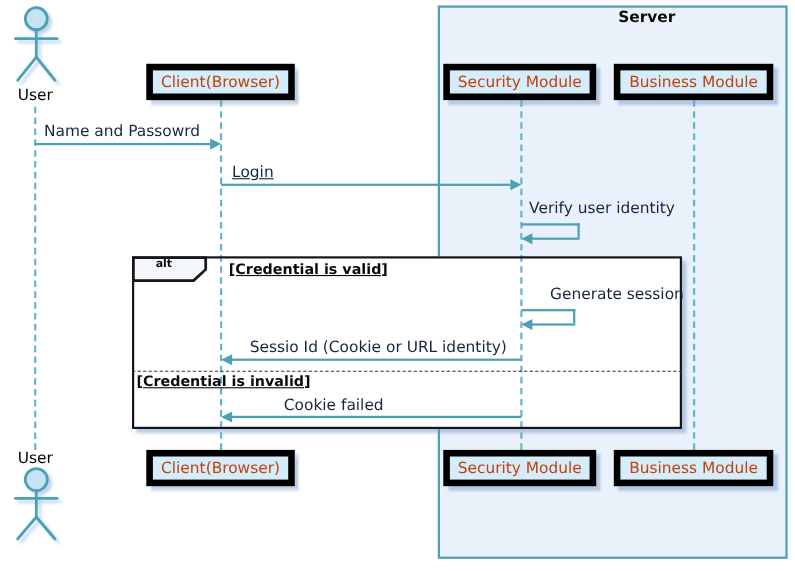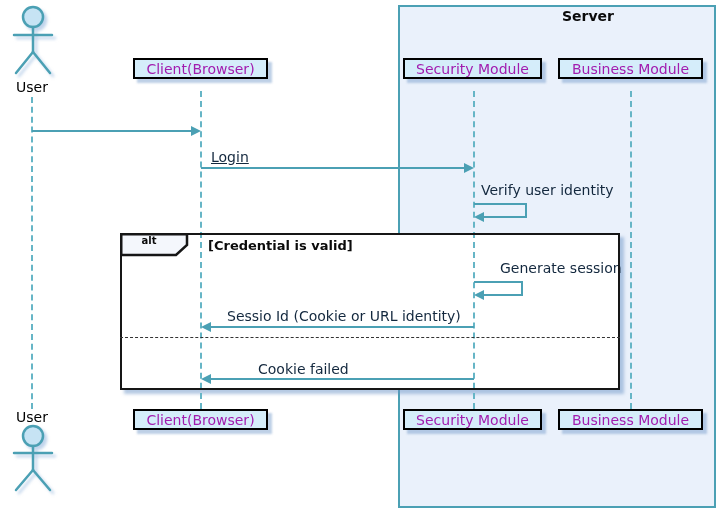--- a/index.html
+++ b/index.html
@@ -13,45 +13,45 @@
     background:#EAF1FB;border:2px solid #4BA0B4;box-sizing:border-box;z-index:1;
   }
   .server-title{
     position:absolute;left:398px;top:8px;width:380px;text-align:center;
     font-weight:bold;font-size:14px;color:#0b0b0b;z-index:1;
   }
   
   .lifeline{position:absolute;width:0;border-left:2px dashed #66B5C6;z-index:3;}
   
   .pbox{
-    position:absolute;height:21px;background:#D5EDFA;border:2px solid #000000;
+    position:absolute;height:33px;background:#D5EDFA;border:6px solid #000000;
     box-sizing:border-box;box-shadow:4px 4px 2px rgba(110,150,200,0.45);
     display:flex;align-items:center;justify-content:center;
-    font-size:14px;color:#a21caf;z-index:6;white-space:nowrap;
+    font-size:14px;color:#c2410c;z-index:6;white-space:nowrap;
   }
   
   .actor-svg{position:absolute;z-index:6;filter:drop-shadow(3px 3px 1.5px rgba(130,170,215,0.5));}
   .actor-label{position:absolute;width:52px;text-align:center;font-size:14px;color:#000000;z-index:6;}
   
   .msg-label{position:absolute;font-size:14px;color:#13283E;z-index:4;white-space:nowrap;}
   .aline{position:absolute;height:0;border-top:2px solid #4BA0B4;z-index:4;}
   .avline{position:absolute;width:0;border-left:2px solid #4BA0B4;z-index:4;}
   .ahead-r{position:absolute;width:0;height:0;border-top:5px solid transparent;
     border-bottom:5px solid transparent;border-left:10px solid #4BA0B4;z-index:4;}
   .ahead-l{position:absolute;width:0;height:0;border-top:5px solid transparent;
     border-bottom:5px solid transparent;border-right:10px solid #4BA0B4;z-index:4;}
   
   .alt-bg{position:absolute;left:120px;top:233px;width:500px;height:157px;
     background:#ffffff;box-shadow:4px 4px 3px rgba(110,150,200,0.5);z-index:2;}
   .alt-border{position:absolute;left:120px;top:233px;width:500px;height:157px;
     border:2.5px solid #161616;box-sizing:border-box;z-index:5;}
   .alt-pentagon{position:absolute;left:120px;top:233px;z-index:6;}
   .alt-op{position:absolute;left:120px;top:235px;width:58px;text-align:center;
     font-weight:bold;font-size:10px;color:#0b0b0b;z-index:7;}
-  .guard{position:absolute;font-weight:bold;font-size:13px;color:#0b0b0b;z-index:5;white-space:nowrap;}
+  .guard{position:absolute;font-weight:bold;font-size:13px;color:#0b0b0b;z-index:5;white-space:nowrap;text-decoration:underline;}
   .alt-divider{position:absolute;left:120px;top:337px;width:500px;height:0;
     border-top:1.5px dashed #333333;z-index:5;}
 </style>
 </head>
 <body>
 
 <div id="canvas">
 
   <div class="server-frame"></div>
   <div class="server-title">Server</div>
@@ -82,40 +82,42 @@
   </svg>
 
   <div class="pbox" style="left:133px;top:58px;width:135px;">Client(Browser)</div>
   <div class="pbox" style="left:403px;top:58px;width:139px;">Security Module</div>
   <div class="pbox" style="left:558px;top:58px;width:145px;">Business Module</div>
 
   <div class="pbox" style="left:133px;top:409px;width:135px;">Client(Browser)</div>
   <div class="pbox" style="left:403px;top:409px;width:139px;">Security Module</div>
   <div class="pbox" style="left:558px;top:409px;width:145px;">Business Module</div>
 
+  <div class="msg-label" style="left:40px;top:112px;">Name and Passowrd</div>
   <div class="aline" style="left:32px;top:130px;width:159px;"></div>
   <div class="ahead-r" style="left:191px;top:126px;"></div>
 
   <div class="msg-label" style="left:211px;top:149px;text-decoration:underline;">Login</div>
   <div class="aline" style="left:201px;top:167px;width:263px;"></div>
   <div class="ahead-r" style="left:464px;top:163px;"></div>
 
   <div class="msg-label" style="left:481px;top:182px;">Verify user identity</div>
   <div class="aline" style="left:474px;top:203px;width:53px;"></div>
   <div class="avline" style="left:525px;top:203px;height:13px;"></div>
   <div class="aline" style="left:483px;top:216px;width:44px;"></div>
   <div class="ahead-l" style="left:474px;top:212px;"></div>
 
   <div class="alt-border"></div>
   <svg class="alt-pentagon" width="72" height="24" viewBox="0 0 72 24">
     <path d="M1.25,1.25 L67,1.25 L67,12 L56,22 L1.25,22 Z" fill="#F4F7FC" stroke="#161616" stroke-width="2.5"></path>
   </svg>
   <div class="alt-op">alt</div>
   <div class="guard" style="left:208px;top:238px;">[Credential is valid]</div>
   <div class="alt-divider"></div>
+  <div class="guard" style="left:124px;top:340px;">[Credential is invalid]</div>
 
   <div class="msg-label" style="left:500px;top:260px;">Generate session</div>
   <div class="aline" style="left:474px;top:281px;width:49px;"></div>
   <div class="avline" style="left:521px;top:281px;height:13px;"></div>
   <div class="aline" style="left:483px;top:294px;width:40px;"></div>
   <div class="ahead-l" style="left:474px;top:290px;"></div>
 
   <div class="msg-label" style="left:227px;top:308px;">Sessio Id (Cookie or URL identity)</div>
   <div class="aline" style="left:210px;top:326px;width:264px;"></div>
   <div class="ahead-l" style="left:201px;top:322px;"></div>

